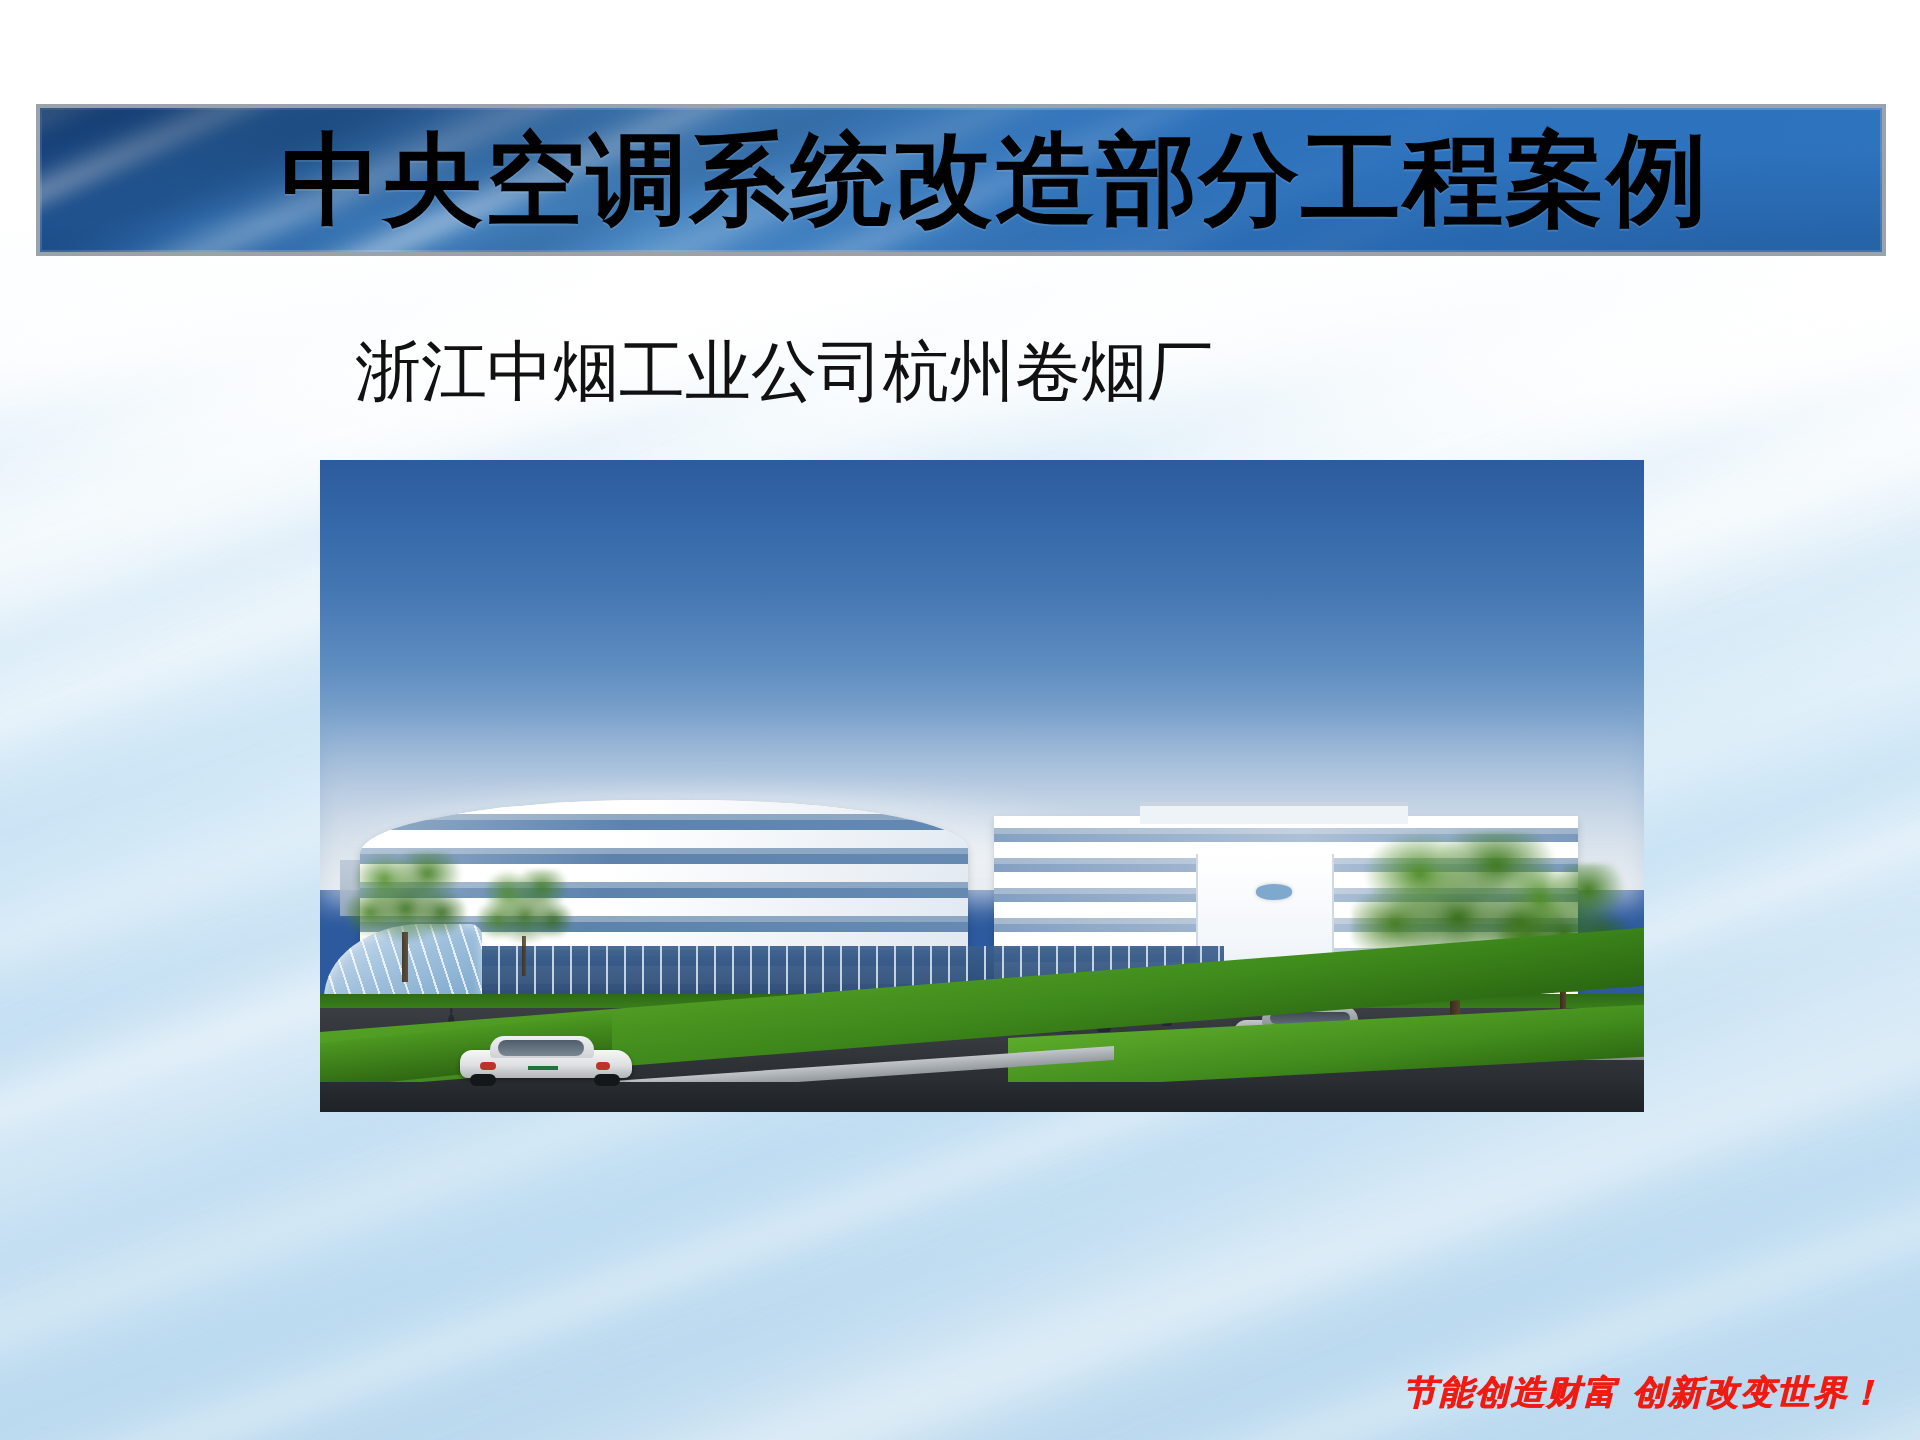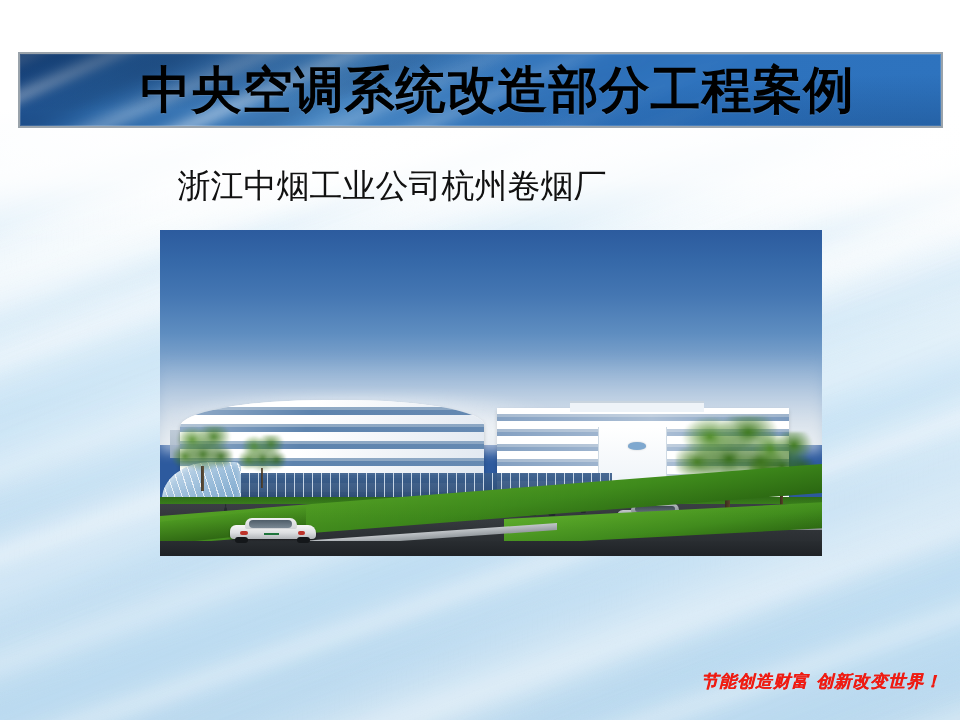--- a/index.html
+++ b/index.html
@@ -441,21 +441,21 @@
     font-size: 34px;
     line-height: 42px;
     color: #e8120c;
     white-space: nowrap;
   }
 
   
   #footer-slogan {
     position: absolute;
     right: 18px;
-    top: 670px;
+    top: 686px;
     font-family: "DejaVu Sans", "Liberation Sans", sans-serif;
     font-weight: bold;
     font-style: italic;
     font-size: 17px;
     line-height: 22px;
     letter-spacing: 1px;
     color: #ef1b12;
     white-space: nowrap;
     text-shadow: 0.5px 0 0 #ef1b12;
   }

